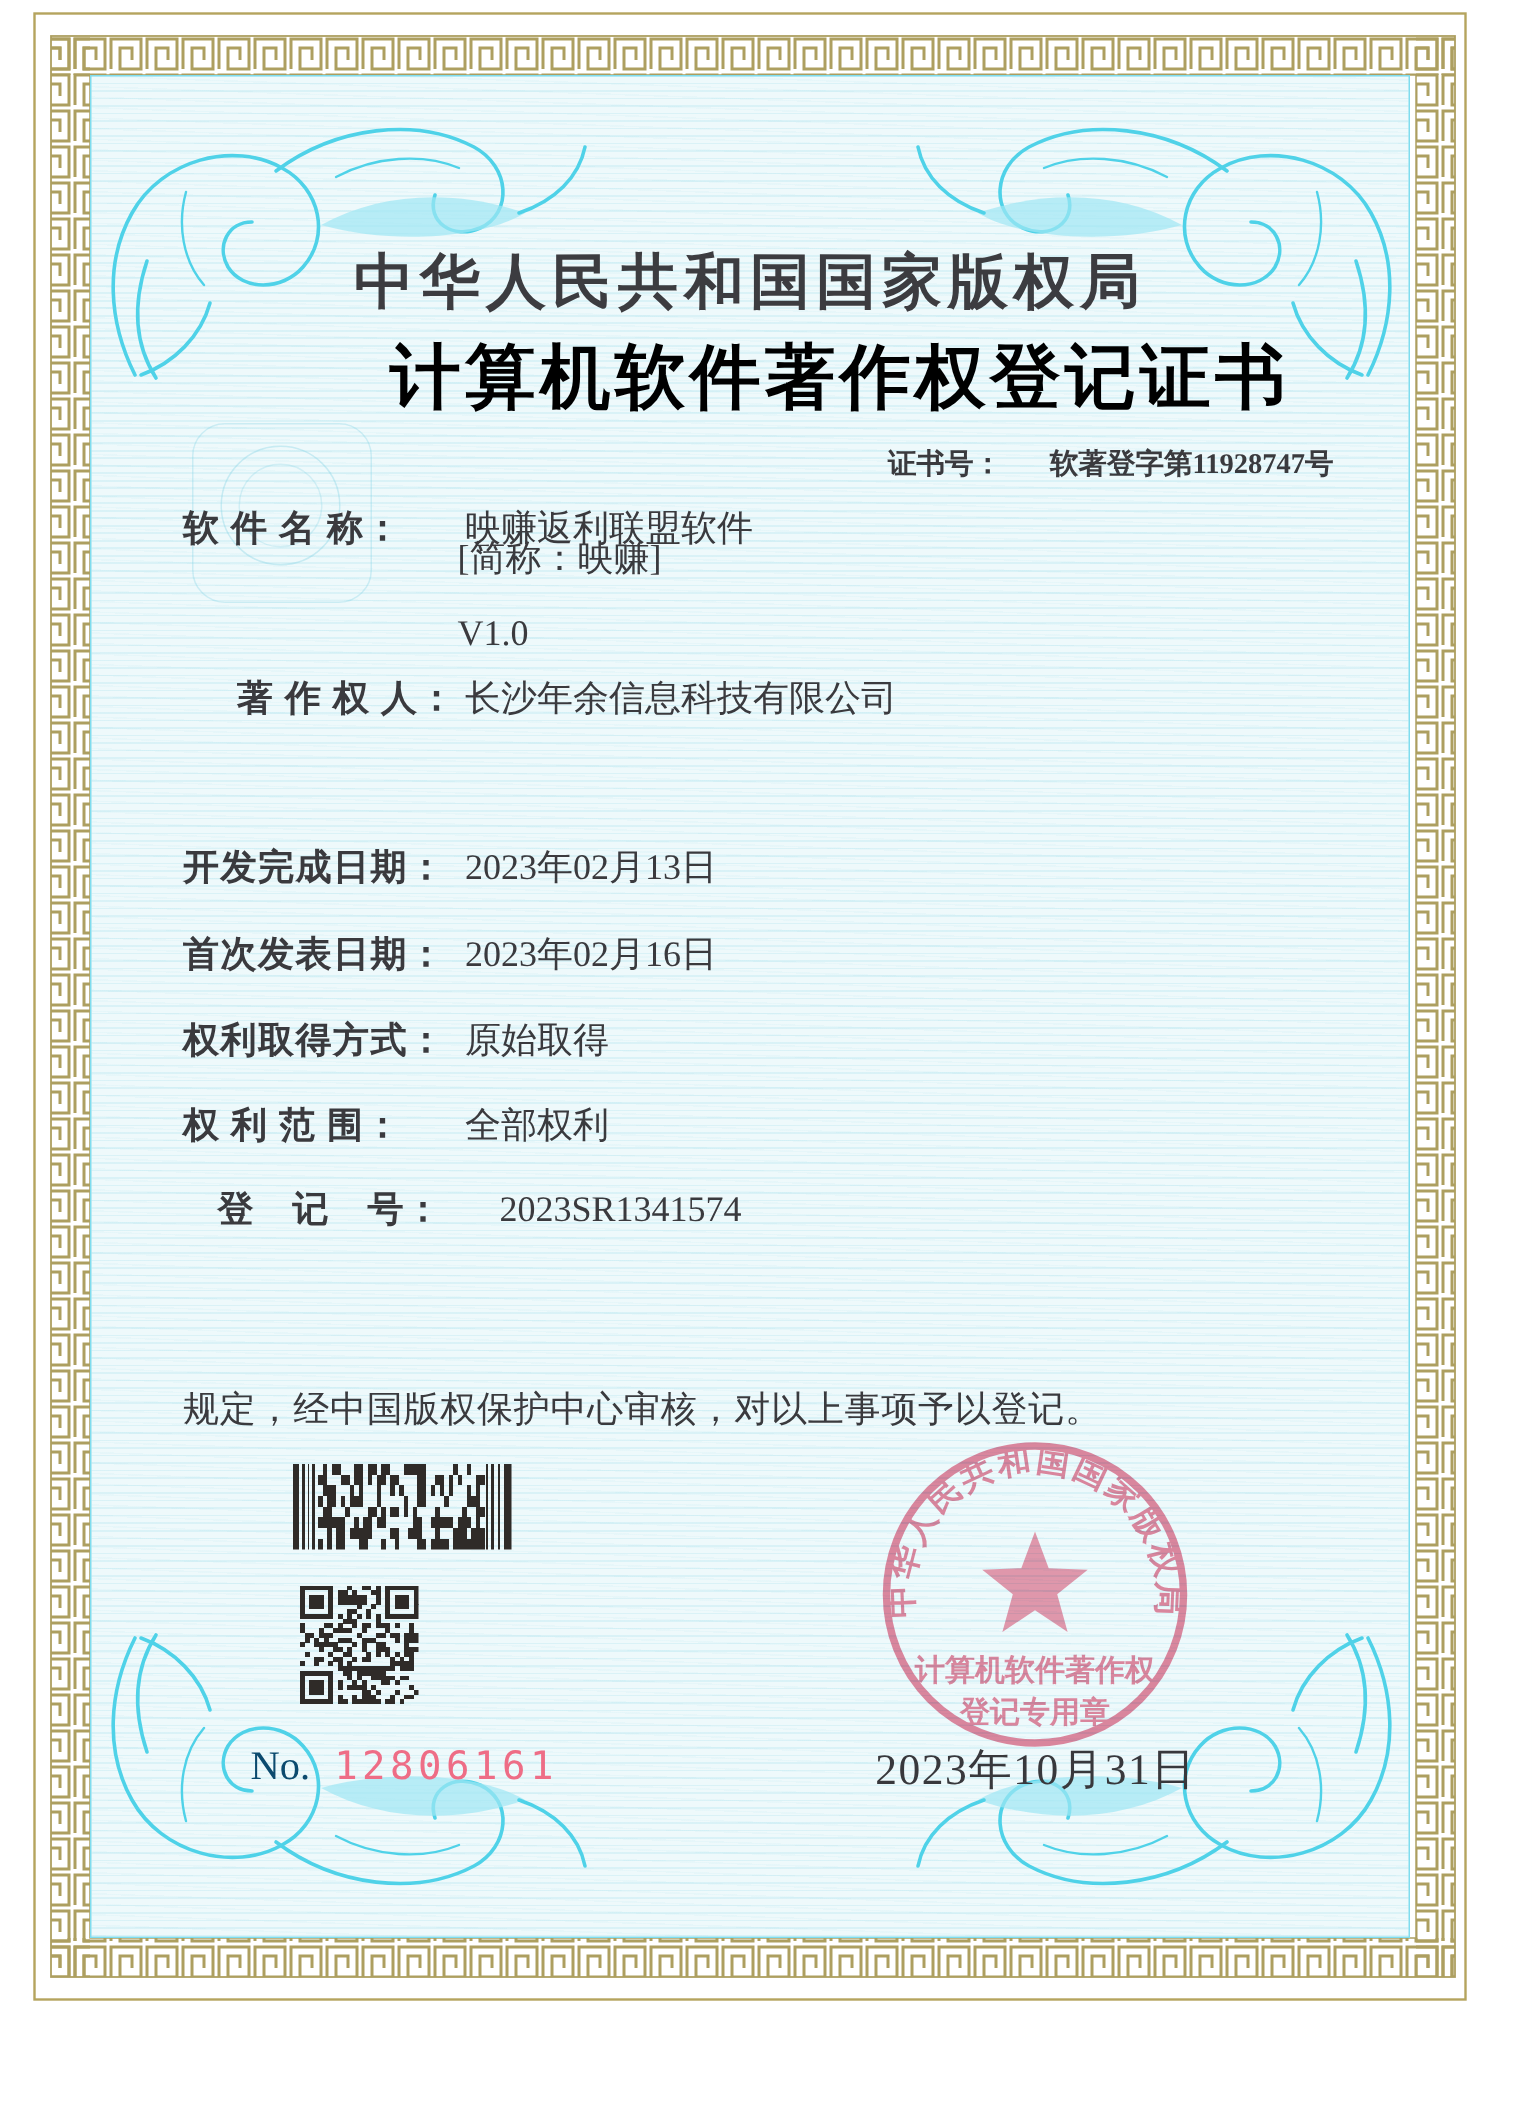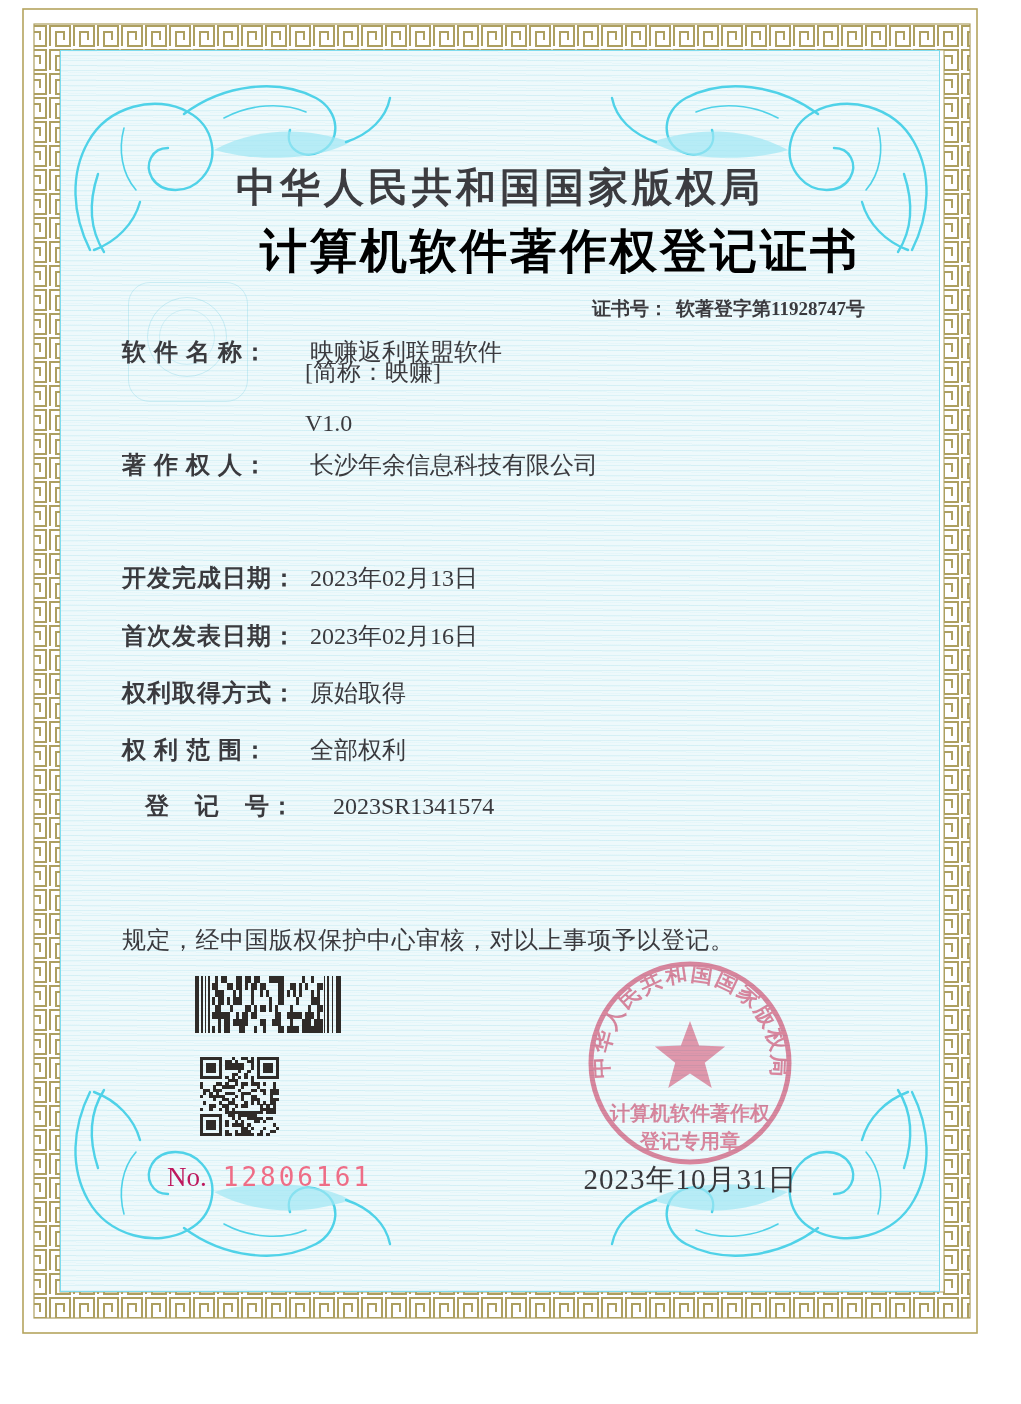--- a/index.html
+++ b/index.html
@@ -12,26 +12,26 @@
   .content-bg{left:60px;top:50px;width:880px;height:1242px;
       background:
         repeating-linear-gradient(0deg, rgba(110,205,225,0.16) 0 1px, rgba(255,255,255,0) 1px 5px),
         repeating-linear-gradient(2deg, rgba(140,215,230,0.08) 0 1px, rgba(255,255,255,0) 1px 7px),
         #eef9fb;
       border:1px solid #7fdcee;box-sizing:border-box;}
   .authority{left:60px;top:160px;width:880px;text-align:center;font-size:40px;font-weight:bold;
       letter-spacing:4px;color:#3c3c40;}
   .cert-title{left:60px;top:220px;width:800px;text-align:right;font-size:47px;font-weight:900;
       letter-spacing:3px;color:#000000;}
-  .certno-row{left:592px;top:296px;width:300px;font-size:19px;font-weight:bold;display:flex;gap:8px;}
+  .certno-row{left:592px;top:296px;width:300px;font-size:19px;font-weight:bold;display:flex;gap:32px;}
   .frow{font-size:24px;white-space:nowrap;}
   .flabel{font-weight:bold;letter-spacing:1px;}
   .fvalue{font-weight:500;}
   .decl{font-size:24px;letter-spacing:0.5px;line-height:54px;}
-  .serial-label{font-size:27px;color:#be185d;}
+  .serial-label{font-size:27px;color:#0c4a6e;}
   .serial-number{font-family:"DejaVu Sans Mono","Liberation Mono",monospace;font-size:26px;
       color:#ee6d86;letter-spacing:3px;font-weight:500;}
   .issue-date{left:568px;top:1160px;width:245px;text-align:center;font-size:29px;color:#38383c;letter-spacing:1px;}
   .watermark{left:128px;top:282px;width:118px;height:118px;border:1px solid rgba(120,205,225,0.55);
       border-radius:22px;opacity:.55;}
   .watermark .ring{position:absolute;left:18px;top:14px;width:78px;height:78px;border:1px solid rgba(120,205,225,0.6);border-radius:50%;}
   .watermark .ring2{position:absolute;left:30px;top:26px;width:54px;height:54px;border:1px solid rgba(120,205,225,0.45);border-radius:50%;}
   .seal-svg{left:578px;top:952px;width:224px;height:226px;mix-blend-mode:multiply;}
   .code-svg{display:block;}
 </style>
@@ -90,21 +90,21 @@
   </div>
 
   <div class="abs frow" style="left:122px;top:336px;">
     <span class="flabel" style="display:inline-block;width:182px;">软 件 名 称：</span>
     <span class="fvalue">映赚返利联盟软件</span>
   </div>
   <div class="abs frow fvalue" style="left:305px;top:356px;">[简称：映赚]</div>
   <div class="abs frow fvalue" style="left:305px;top:410px;">V1.0</div>
 
   <div class="abs frow" style="left:122px;top:449px;">
-    <span class="flabel" style="display:inline-block;width:182px;">著 作 权 人：</span>
+    <span class="flabel" style="display:inline-block;width:182px;text-align:right;">著 作 权 人：</span>
     <span class="fvalue">长沙年余信息科技有限公司</span>
   </div>
 
   <div class="abs frow" style="left:122px;top:562px;">
     <span class="flabel" style="display:inline-block;width:182px;">开发完成日期：</span>
     <span class="fvalue">2023年02月13日</span>
   </div>
 
   <div class="abs frow" style="left:122px;top:620px;">
     <span class="flabel" style="display:inline-block;width:182px;">首次发表日期：</span>

